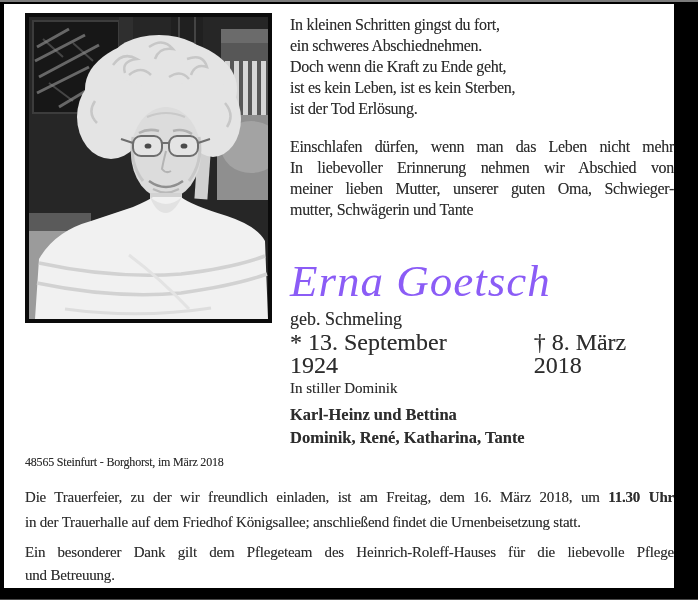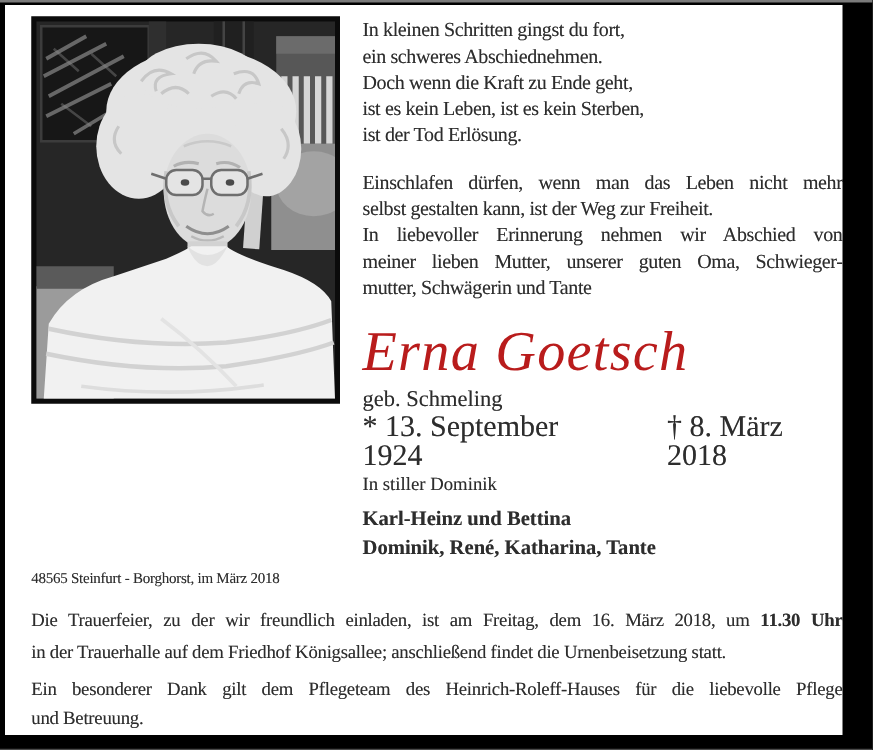--- a/index.html
+++ b/index.html
@@ -12,21 +12,21 @@
   .photo-frame{position:absolute;left:21px;top:9px;width:239px;height:302px;background:#0b0b0b;
                padding:4px;}
   .photo-frame svg{display:block;}
   .blk{position:absolute;}
   .col{left:286px;width:384px;}
   .wide{left:21px;width:649px;}
   .body-line{font-size:16px;line-height:21px;letter-spacing:-0.3px;white-space:normal;}
   .j{text-align:justify;text-align-last:justify;}
   .poem{top:10px;}
   .reflection{top:132px;}
-  .name-title{top:252px;font-style:italic;font-size:45px;line-height:50px;color:#b91c1c;
+  .name-title{top:252px;font-style:italic;font-size:45px;line-height:50px;color:#8b5cf6;
               letter-spacing:1px;}
   .maiden{top:304px;font-size:18px;line-height:22px;}
   .dates{top:327px;font-size:24px;line-height:23px;display:flex;}
   .dates .death{margin-left:42px;}
   .mourning{top:375px;}
   .mourning .intro{font-size:15px;line-height:19px;}
   .mourning .names{margin-top:6px;font-weight:bold;font-size:16.5px;line-height:22.5px;}
   .place{top:448px;font-size:12px;line-height:20px;letter-spacing:-0.2px;}
   .funeral{top:481px;}
   .funeral .fl{font-size:15px;line-height:25px;letter-spacing:-0.2px;}
@@ -129,21 +129,20 @@
     <div class="blk col poem txt">
       <div class="body-line">In kleinen Schritten gingst du fort,</div>
       <div class="body-line">ein schweres Abschiednehmen.</div>
       <div class="body-line">Doch wenn die Kraft zu Ende geht,</div>
       <div class="body-line">ist es kein Leben, ist es kein Sterben,</div>
       <div class="body-line">ist der Tod Erlösung.</div>
     </div>
 
     <div class="blk col reflection txt">
       <div class="body-line j">Einschlafen dürfen, wenn man das Leben nicht mehr</div>
-      <div class="body-line">selbst gestalten kann, ist der Weg zur Freiheit.</div>
       <div class="body-line j">In liebevoller Erinnerung nehmen wir Abschied von</div>
       <div class="body-line j">meiner lieben Mutter, unserer guten Oma, Schwieger-</div>
       <div class="body-line">mutter, Schwägerin und Tante</div>
     </div>
 
     <div class="blk col name-title">Erna Goetsch</div>
 
     <div class="blk col maiden txt">geb. Schmeling</div>
 
     <div class="blk col dates txt">

